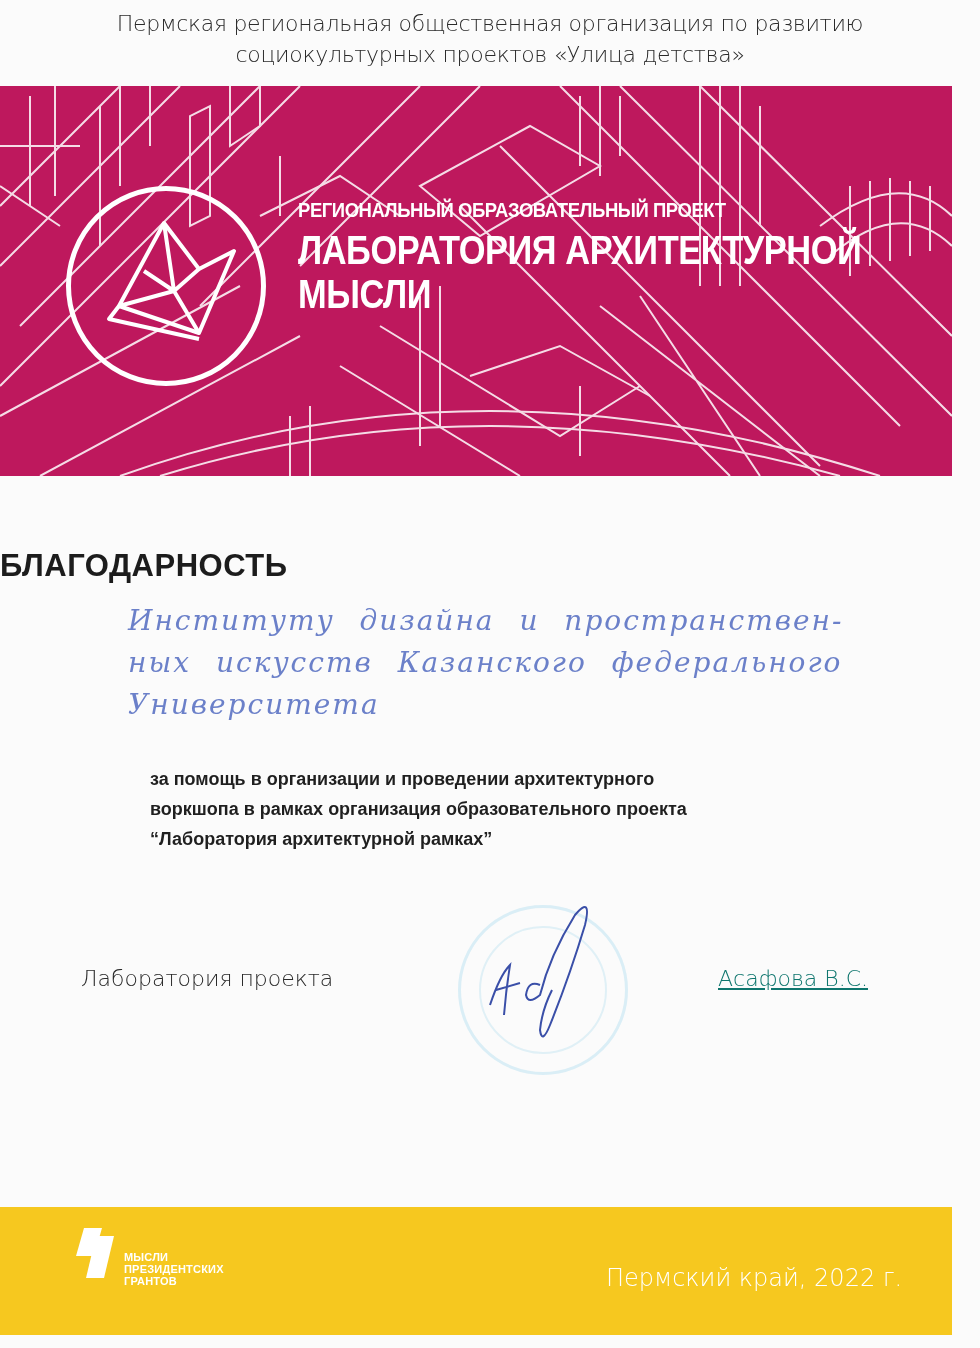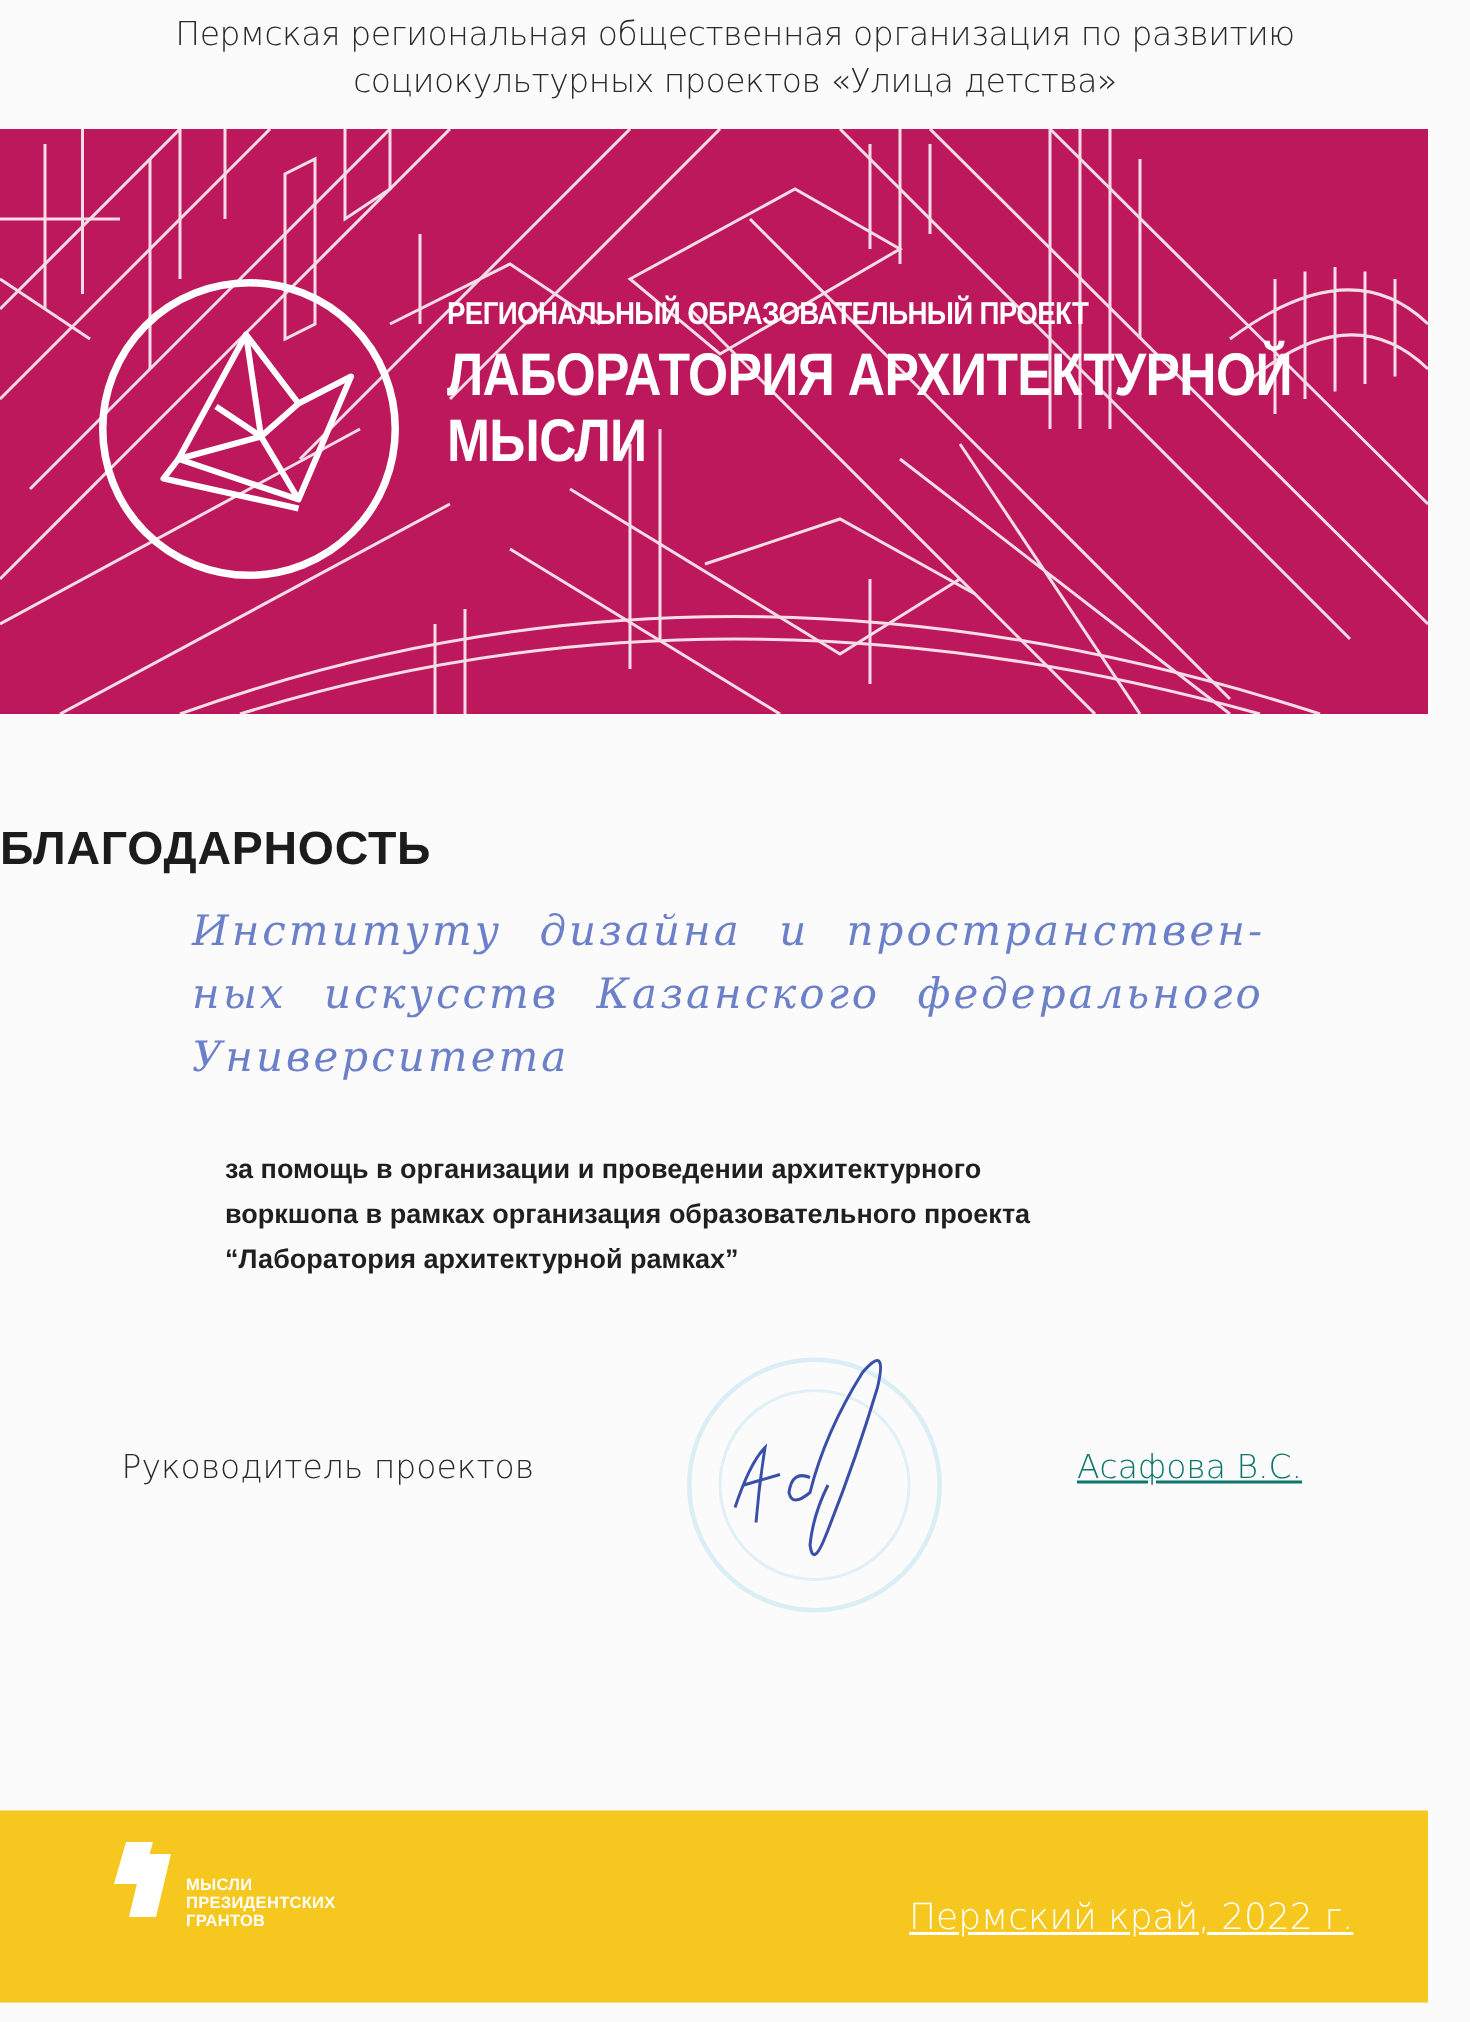--- a/index.html
+++ b/index.html
@@ -16,21 +16,21 @@
   .reason{position:absolute;left:118px;top:764px;width:800px;font-size:18px;line-height:30px;font-weight:bold;color:#1f1f1f;margin-left:32px;}
   .sig-role{position:absolute;left:81px;top:966px;font-size:22px;color:#2a2a2a;font-family:"DejaVu Sans",sans-serif;font-weight:300;}
   .sig-name{position:absolute;left:718px;top:966px;font-size:22px;color:#0f766e;font-family:"DejaVu Sans",sans-serif;font-weight:300;text-decoration:underline;}
   .stamp{position:absolute;left:458px;top:905px;width:170px;height:170px;border-radius:50%;border:3px solid rgba(120,200,230,0.25);box-sizing:border-box;}
   .stamp::after{content:"";position:absolute;left:18px;top:18px;right:18px;bottom:18px;border-radius:50%;border:2px solid rgba(120,200,230,0.2);}
   .signature{position:absolute;left:480px;top:895px;}
   .footer{position:absolute;left:0;top:1207px;width:952px;height:128px;background:#f6c81f;}
   .fund-logo{position:absolute;left:74px;top:1226px;}
   .fund-text{position:absolute;left:124px;top:1251px;font-size:11px;line-height:12px;font-weight:bold;color:#fff;letter-spacing:0.2px;}
   .fund-text div{white-space:nowrap;}
-  .place{position:absolute;left:606px;top:1264px;font-size:24px;color:#fff;font-family:"DejaVu Sans",sans-serif;font-weight:300;text-decoration:underline;}
+  .place{position:absolute;left:606px;top:1264px;font-size:24px;color:#fff;font-family:"DejaVu Sans",sans-serif;font-weight:300;}
 </style>
 </head>
 <body>
 
 <div class="org">
   <div>Пермская региональная общественная организация по развитию</div>
   <div>социокультурных проектов «Улица детства»</div>
 </div>
 
 <div class="banner">
@@ -69,21 +69,21 @@
   <div>ных искусств Казанского федерального</div>
   <div>Университета</div>
 </div>
 
 <div class="reason">
   <div>за помощь в организации и проведении архитектурного</div>
   <div>воркшопа в рамках организация образовательного проекта</div>
   <div>“Лаборатория архитектурной рамках”</div>
 </div>
 
-<div class="sig-role">Руководитель проектов</div>
+<div class="sig-role">Лаборатория проекта</div>
 <div class="stamp"></div>
 <svg class="signature" width="120" height="160" viewBox="0 0 120 160" fill="none" stroke="#3a4fa8" stroke-width="2">
   <path d="M10 110 Q20 80 30 70 Q26 95 24 120 M16 95 L40 88"></path>
   <path d="M60 90 Q48 85 46 100 Q48 110 60 100 Q70 60 95 20 Q112 0 105 30 Q90 80 70 130 Q62 150 60 135 Q62 115 72 95"></path>
 </svg>
 <div class="sig-name">Асафова В.С.</div>
 
 <div class="footer"></div>
 <svg class="fund-logo" width="48" height="56" viewBox="0 0 48 56">
   <path d="M10 2 L28 2 L20 30 L2 30 Z" fill="#fff"></path>

